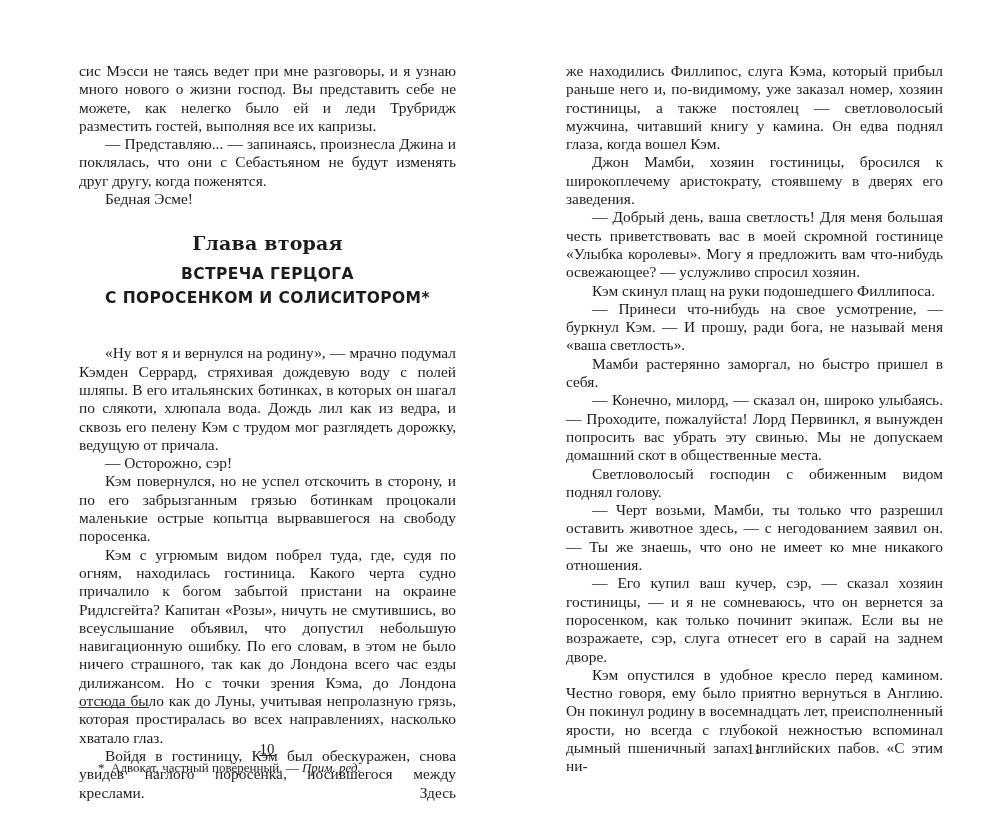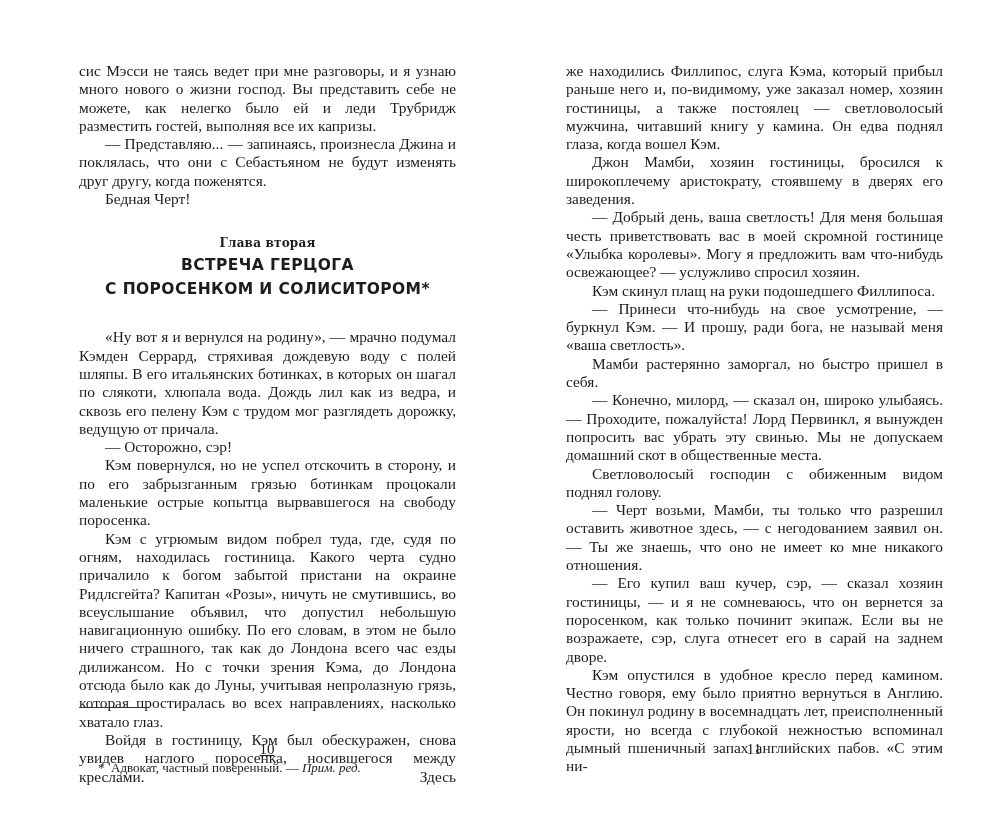--- a/index.html
+++ b/index.html
@@ -4,37 +4,37 @@
 <style>
   html, body { margin:0; padding:0; background:#ffffff; }
   body { width:1000px; height:824px; position:relative; overflow:hidden;
          font-family:"Liberation Serif", "DejaVu Serif", serif; color:#1c1c1c; }
   .page { position:absolute; top:62px; width:377px; font-size:15.4px; line-height:18.3px; }
   .page.left { left:79px; }
   .page.right { left:566px; }
   .p { margin:0; text-align:justify; text-indent:0; hyphens:manual; }
   .p.ind { text-indent:26px; }
   .chapter { text-align:center; margin:25px 0 0 0; }
-  .chapter .num { font-family:"DejaVu Serif", serif; font-weight:bold; font-size:12px; line-height:20px; letter-spacing:0.2px; }
+  .chapter .num { font-family:"DejaVu Serif", serif; font-weight:bold; font-size:19px; line-height:20px; margin-bottom:9px; letter-spacing:0.2px; }
   .chapter .title { font-family:"DejaVu Sans", sans-serif; font-weight:bold; font-size:15.5px; line-height:24px; letter-spacing:0.4px; }
-  .chapter + .p { margin-top:27px; }
+  .chapter + .p { margin-top:34px; }
   .footnote-rule { position:absolute; left:79px; top:707px; width:70px; height:1px; background:#333; }
   .footnote { position:absolute; left:98px; top:712px; font-size:13px; line-height:16px;margin-top:48px; }
   .footnote i { font-style:italic; }
   .pagenum { position:absolute; top:741px; font-size:15px; width:40px; text-align:center; }
   .pagenum.left { left:247px;text-decoration:underline; }
   .pagenum.right { left:734px; }
 </style>
 </head>
 <body>
 
 <div class="page left">
   <p class="p">сис Мэсси не таясь ведет при мне разговоры, и я узнаю много нового о жизни господ. Вы представить себе не можете, как нелегко было ей и леди Трубридж разместить гостей, выполняя все их капризы.</p>
   <p class="p ind">— Представляю... — запинаясь, произнесла Джина и поклялась, что они с Себастьяном не будут изменять друг другу, когда поженятся.</p>
-  <p class="p ind">Бедная Черт!</p>
+  <p class="p ind">Бедная Эсме!</p>
 
   <div class="chapter">
     <div class="num">Глава вторая</div>
     <div class="title">ВСТРЕЧА ГЕРЦОГА</div>
     <div class="title">С ПОРОСЕНКОМ И СОЛИСИТОРОМ*</div>
   </div>
 
   <p class="p ind">«Ну вот я и вернулся на родину», — мрачно подумал Кэмден Серрард, стряхивая дождевую воду с полей шляпы. В его итальянских ботинках, в которых он шагал по слякоти, хлюпала вода. Дождь лил как из ведра, и сквозь его пелену Кэм с трудом мог разглядеть дорожку, ведущую от причала.</p>
   <p class="p ind">— Осторожно, сэр!</p>
   <p class="p ind">Кэм повернулся, но не успел отскочить в сторону, и по его забрызганным грязью ботинкам процокали маленькие острые копытца вырвавшегося на свободу поросенка.</p>

